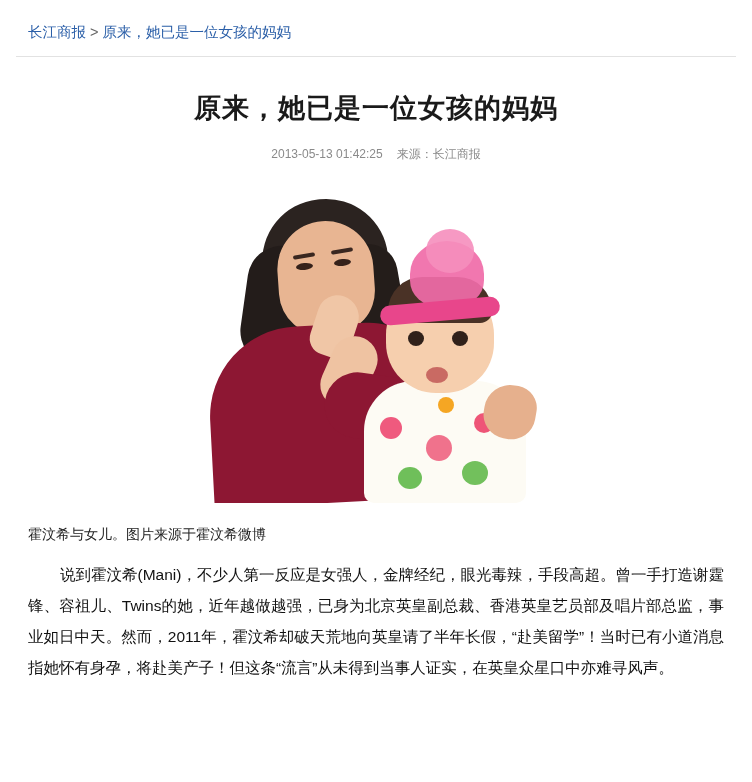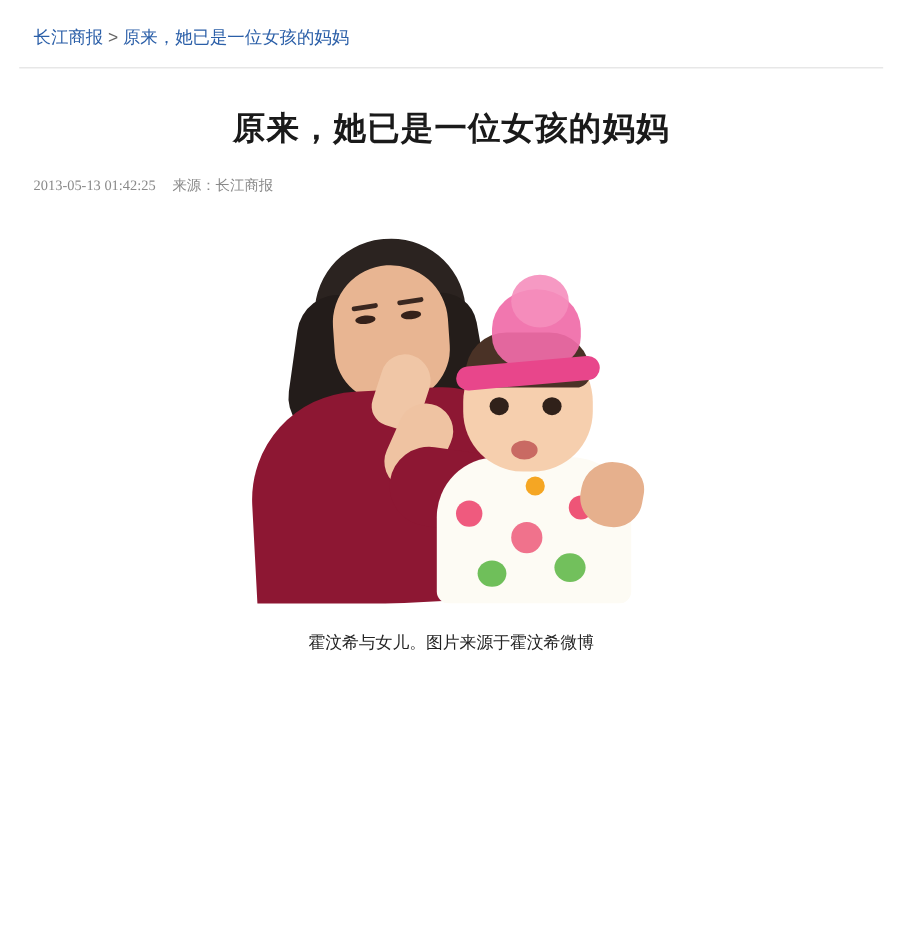--- a/index.html
+++ b/index.html
@@ -54,26 +54,25 @@
     text-align: center;
     font-size: 27px;
     font-weight: bold;
     color: #1a1a1a;
     letter-spacing: 1px;
     margin-top: 32px;
     line-height: 38px;
     font-family: "DejaVu Sans", "Liberation Sans", sans-serif;
   }
   .meta {
-    text-align: left;
+    text-align: center;
     font-size: 12px;
     color: #8a8a8a;
     margin-top: 12px;
     line-height: 18px;
-    font-family: Liberation Serif, serif;
   }
   .meta .source-label { color: #8a8a8a; }
   .meta .source-name { color: #8a8a8a; }
   .meta .time { margin-right: 14px; }
 
   
   .photo-wrap {
     margin-top: 22px;
     text-align: center;
   }
@@ -261,21 +260,21 @@
     border-radius: 50%;
   }
   .ph-fl1 { left: 206px; top: 232px; width: 22px; height: 22px; background: #ef5a7e; }
   .ph-fl2 { left: 252px; top: 250px; width: 26px; height: 26px; background: #f0728c; }
   .ph-fl3 { left: 300px; top: 228px; width: 20px; height: 20px; background: #ee5577; }
   .ph-fl4 { left: 224px; top: 282px; width: 24px; height: 22px; background: #6fbf5a; }
   .ph-fl5 { left: 288px; top: 276px; width: 26px; height: 24px; background: #72c05c; }
   .ph-fl6 { left: 264px; top: 212px; width: 16px; height: 16px; background: #f5a623; }
 
   .photo-caption {
-    text-align: center;
+    text-align: left;
     font-size: 14px;
     color: #222;
     margin-top: 16px;
     line-height: 22px;
   }
 
   .lead {
     margin-top: 26px;
     font-size: 15.5px;
     line-height: 28px;
@@ -342,15 +341,16 @@
         <div class="ph-baby-bow2"></div>
         <div class="ph-baby-band"></div>
         <div class="ph-baby-eye-l"></div>
         <div class="ph-baby-eye-r"></div>
         <div class="ph-baby-mouth"></div>
       </div>
       <div class="photo-caption">霍汶希与女儿。图片来源于霍汶希微博</div>
     </div>
 
 
+    <p class="body-text">说到霍汶希(Mani)，不少人第一反应是女强人，金牌经纪，眼光毒辣，手段高超。曾一手打造谢霆锋、容祖儿、Twins的她，近年越做越强，已身为北京英皇副总裁、香港英皇艺员部及唱片部总监，事业如日中天。然而，2011年，霍汶希却破天荒地向英皇请了半年长假，“赴美留学”！当时已有小道消息指她怀有身孕，将赴美产子！但这条“流言”从未得到当事人证实，在英皇众星口中亦难寻风声。</p>
 
   </div>
 </div>
 
 </body></html>

